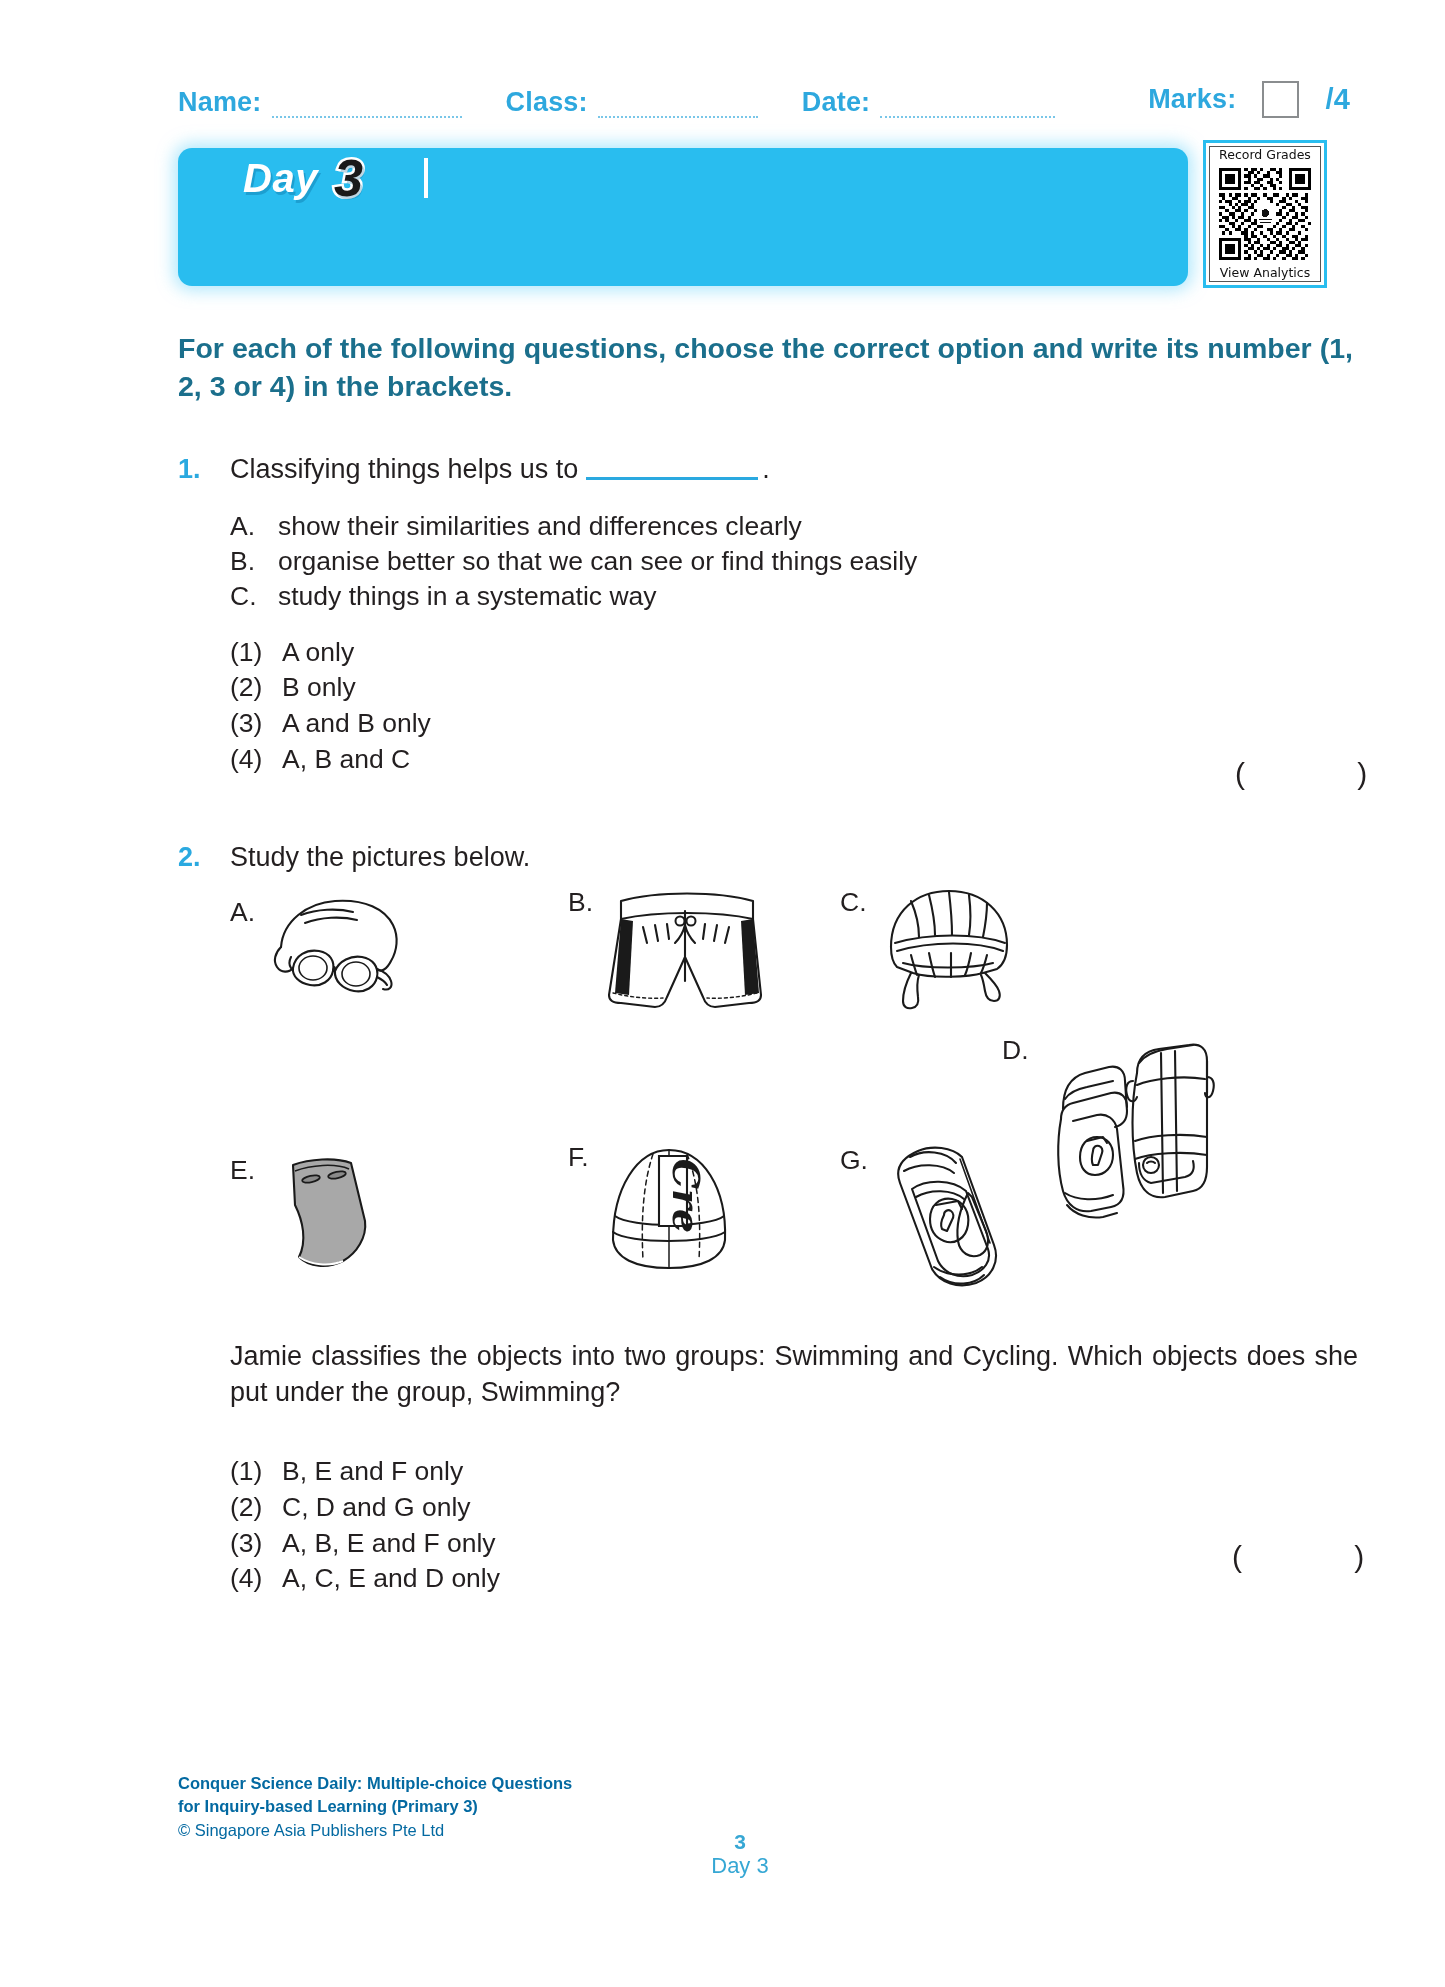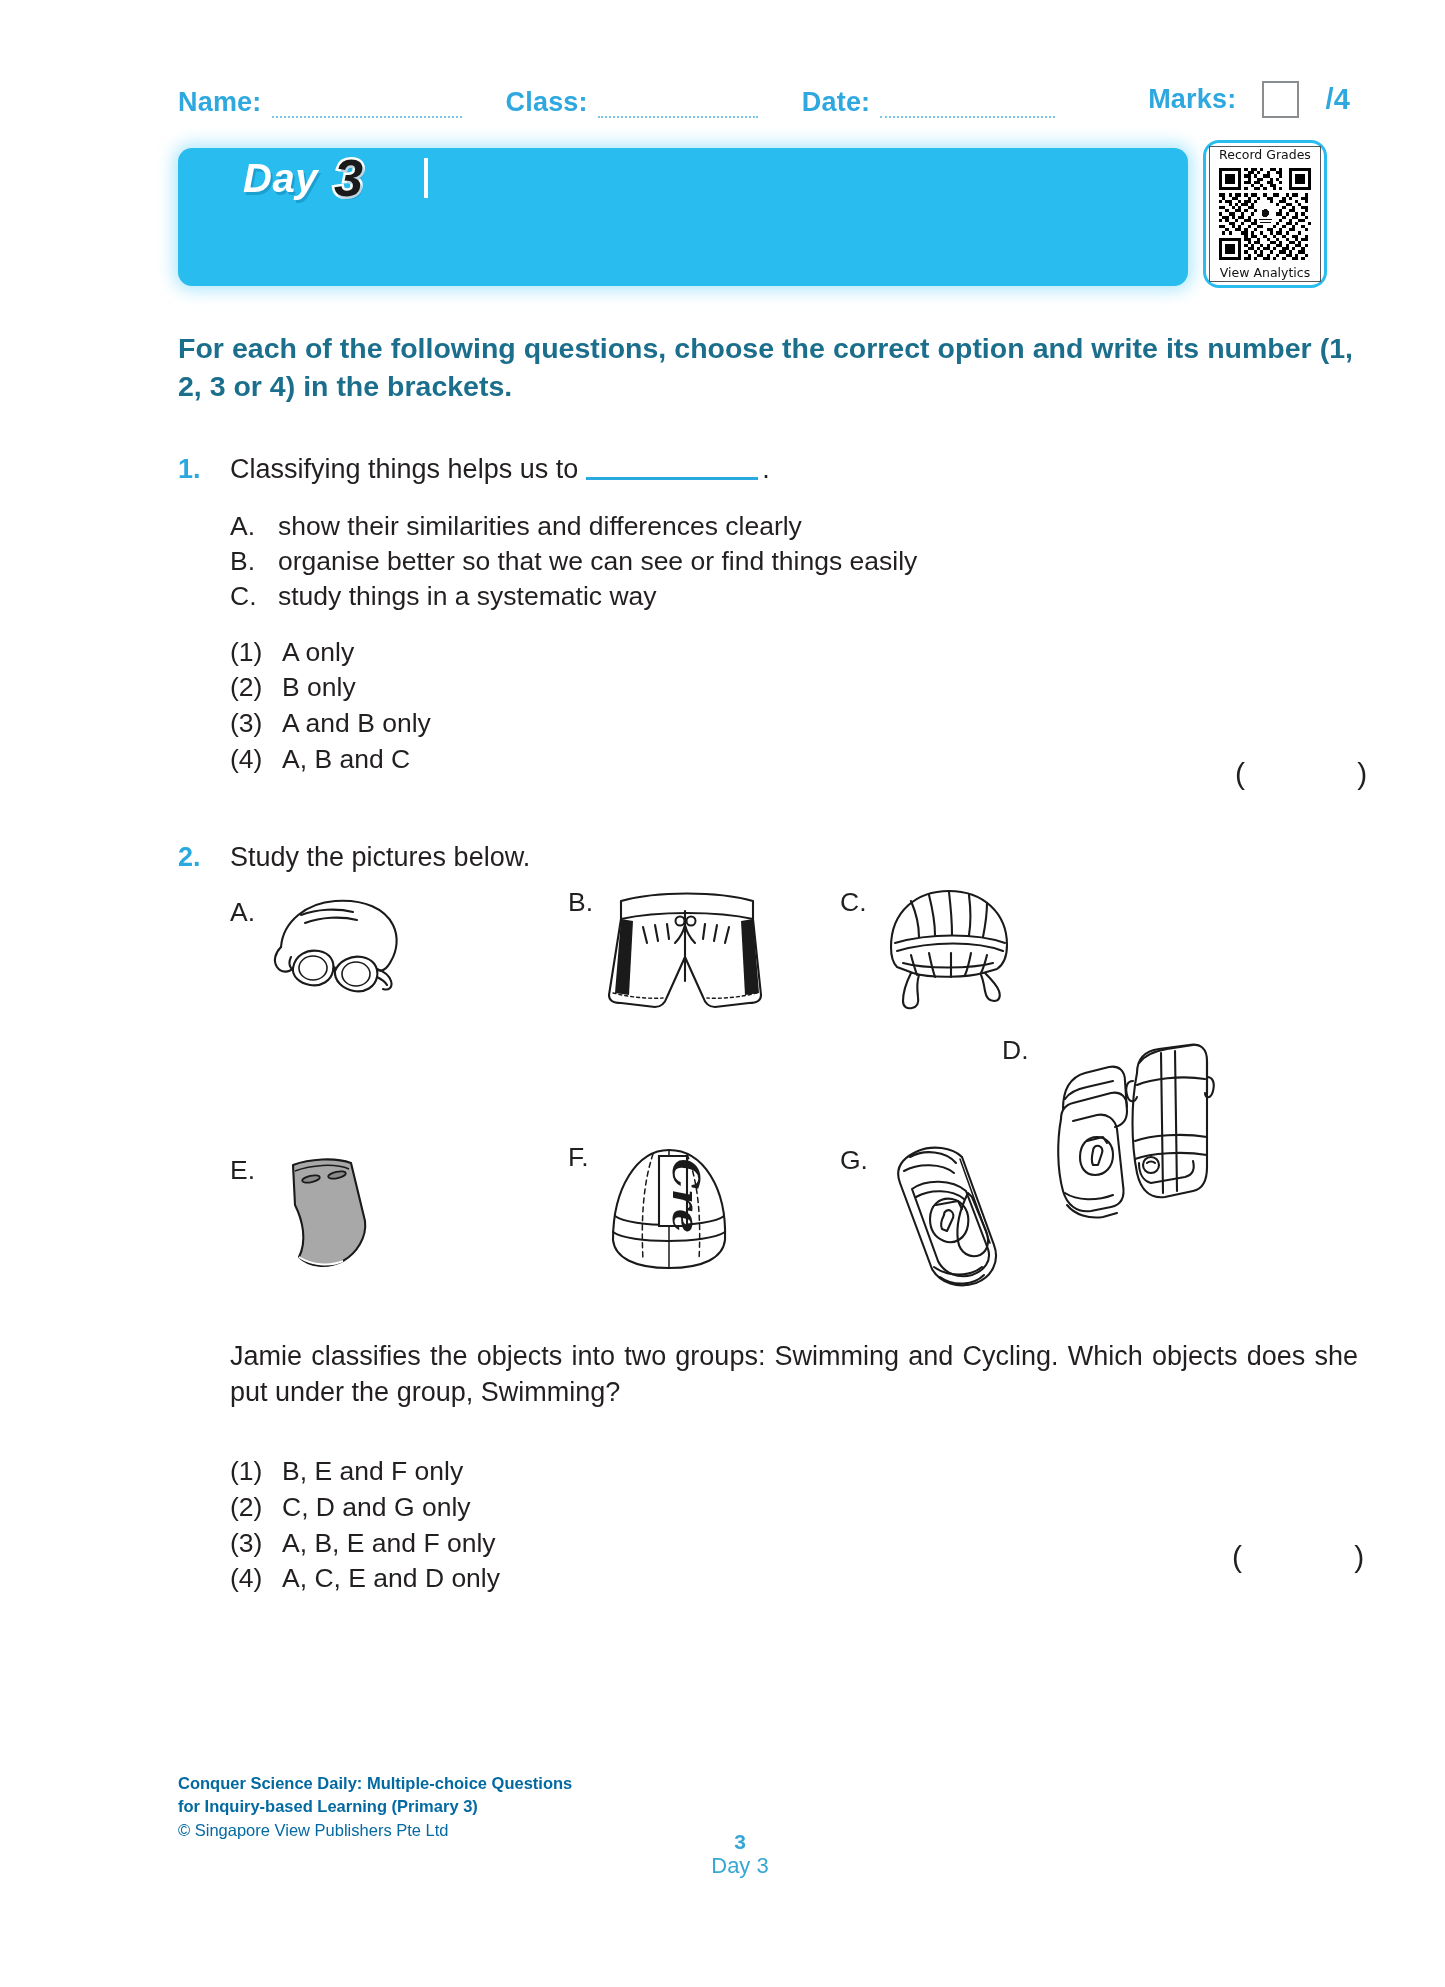--- a/index.html
+++ b/index.html
@@ -153,21 +153,21 @@
   }
 
   
   .qr-card {
     position: absolute;
     left: 1203px;
     top: 140px;
     width: 124px;
     height: 148px;
     border: 3px solid #29bdef;
-    border-radius: 16px;
+    border-radius: 0;
     background: #fff;
     padding: 3px;
     box-sizing: border-box;
   }
   .qr-inner {
     width: 100%; height: 100%;
     border: 1px solid #555;
     box-sizing: border-box;
     display: flex;
     flex-direction: column;
@@ -805,20 +805,20 @@
         <span>A, C, E and D only</span>
       </div>
     </div>
   </div>
 
   <div class="ans-bracket" style="left:1232px; top:1540px;">(  )</div>
 
   <div class="footer">
     <div>Conquer Science Daily: Multiple-choice Questions</div>
     <div>for Inquiry-based Learning (Primary 3)</div>
-    <div class="copy">© Singapore View Publishers Pte Ltd</div>
+    <div class="copy">© Singapore Asia Publishers Pte Ltd</div>
   </div>
   <div class="footer-page">
     <div class="pg">3</div>
     <div class="pg-sub">Day 3</div>
   </div>
 
 </div>
 
 </body></html>

